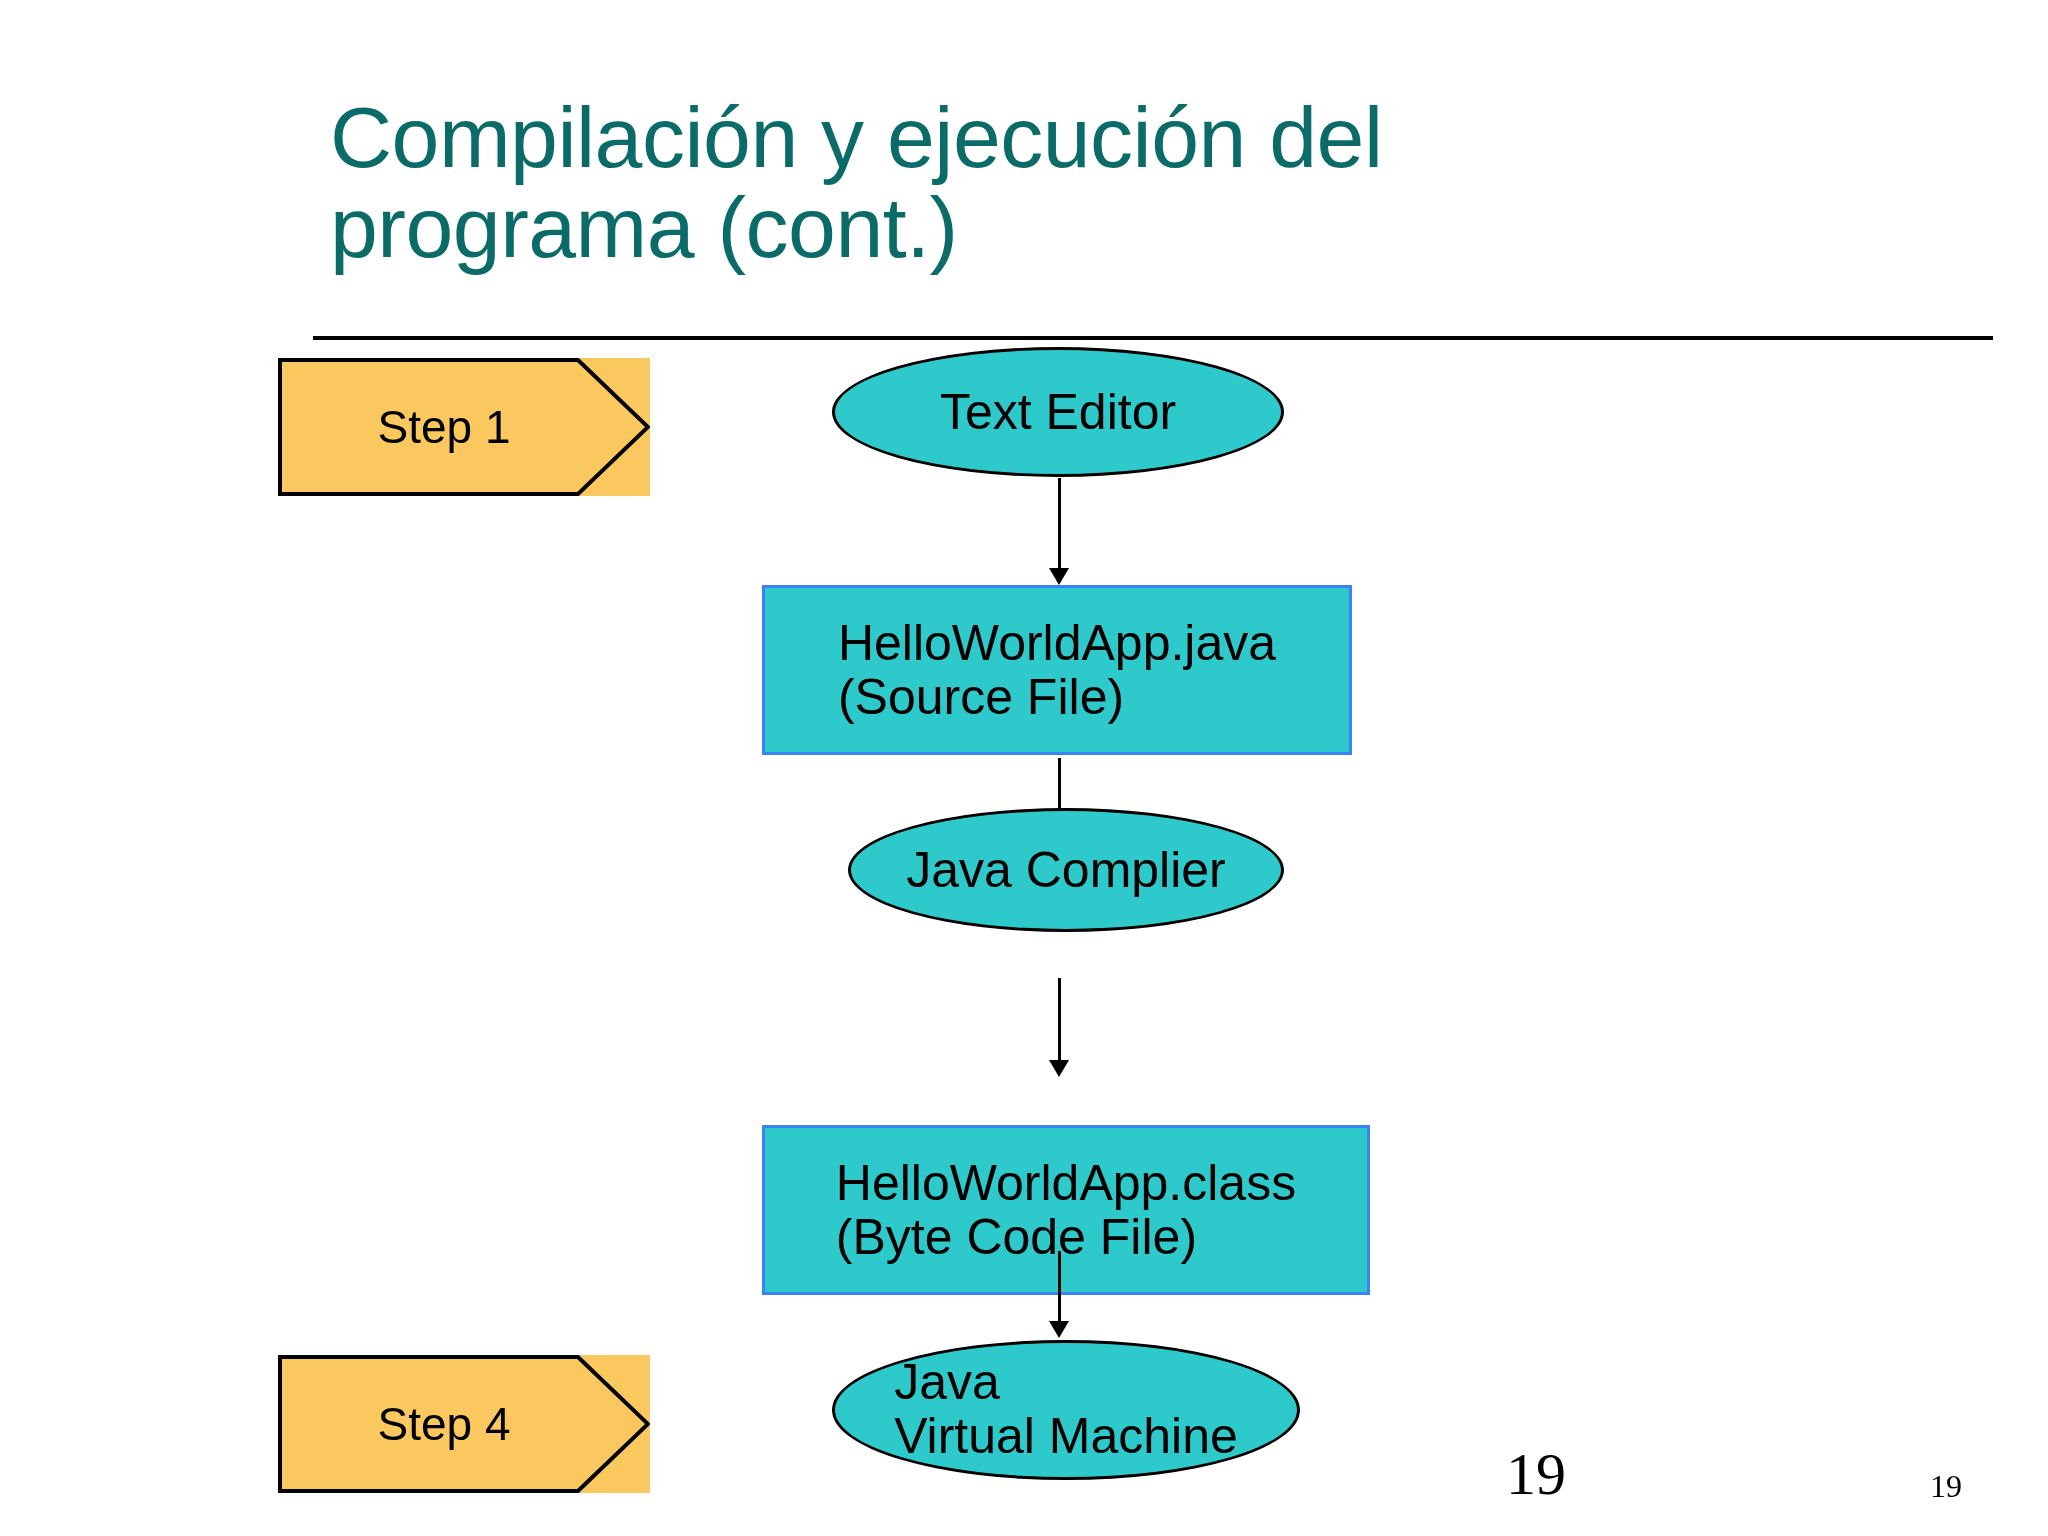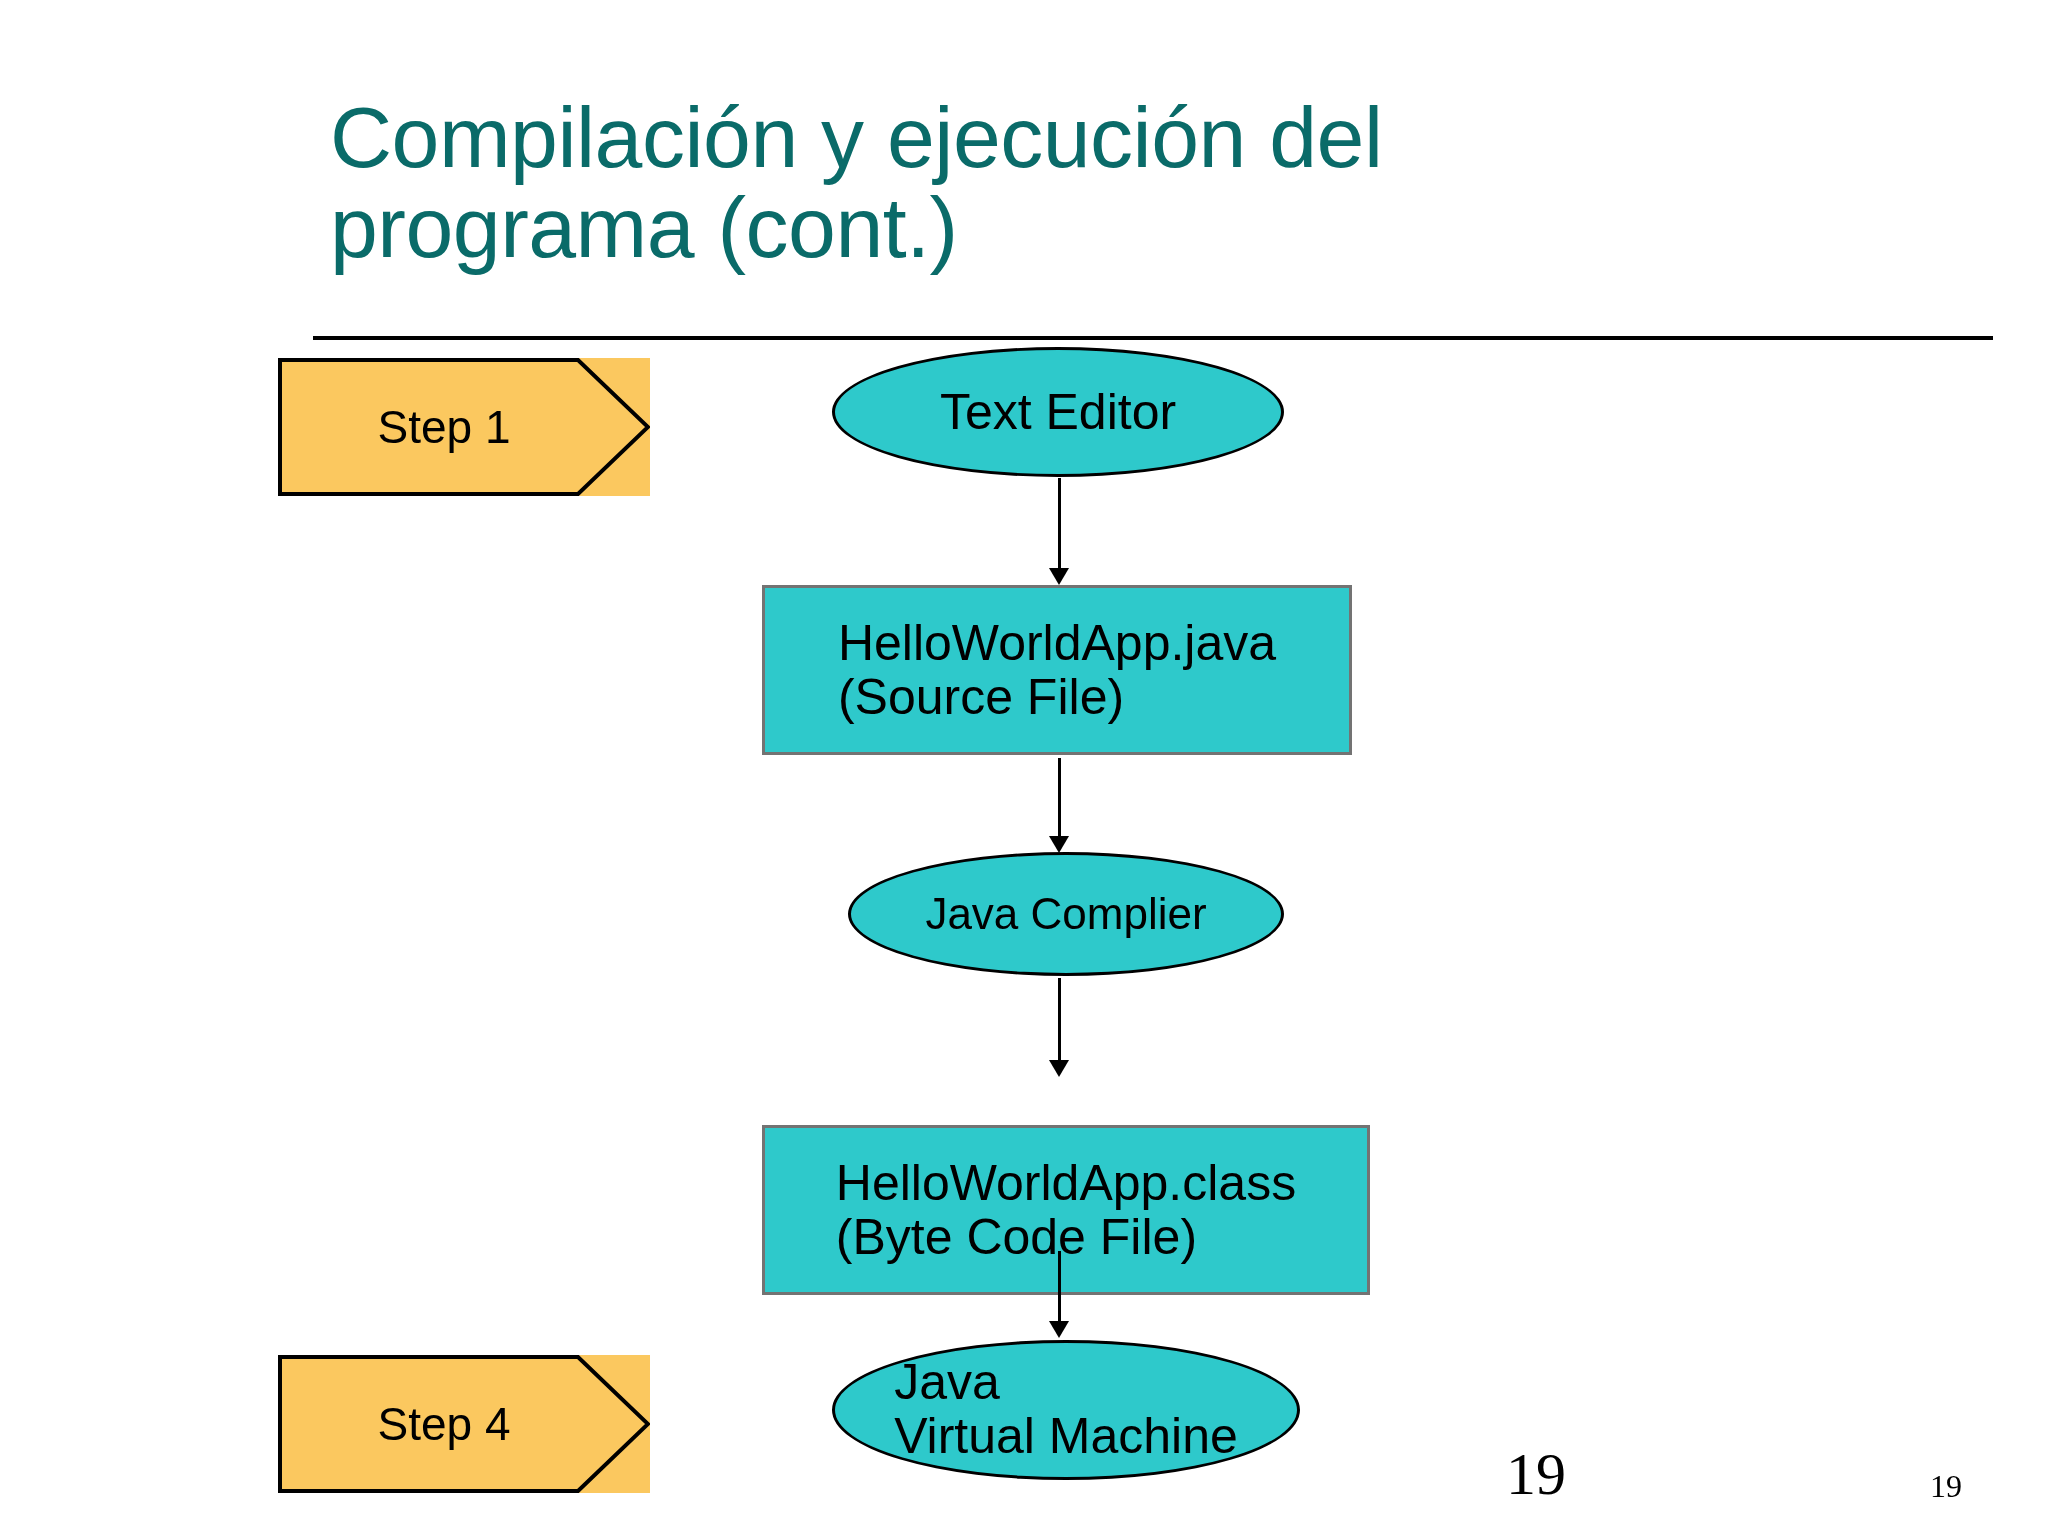--- a/index.html
+++ b/index.html
@@ -57,27 +57,27 @@
     box-sizing:border-box;
     white-space:pre-line;
   }
   .ellipse{
     background:#2ec9cb;
     border:3px solid #000000;
     border-radius:50%;
   }
   .rect{
     background:#2ec9cb;
-    border:3px solid #737373;
+    border:3px solid #3b82f6;
   }
 
   
   #node-text-editor{left:832px;top:347px;width:452px;height:130px;font-size:50px;}
   #node-source-file{left:762px;top:585px;width:590px;height:170px;font-size:50px;}
-  #node-compiler{left:848px;top:852px;width:436px;height:124px;font-size:44px;}
+  #node-compiler{left:848px;top:808px;width:436px;height:124px;font-size:50px;}
   #node-class-file{left:762px;top:1078px;width:608px;height:170px;font-size:50px;margin-top:47px;}
   #node-jvm{
     left:832px;top:1340px;width:468px;height:140px;font-size:50px;
     align-items:flex-start;padding-top:12px;
   }
   #node-jvm .jvmtext{position:relative;top:0;}
 
   
   .conn{position:absolute;}
   .conn .stem{

